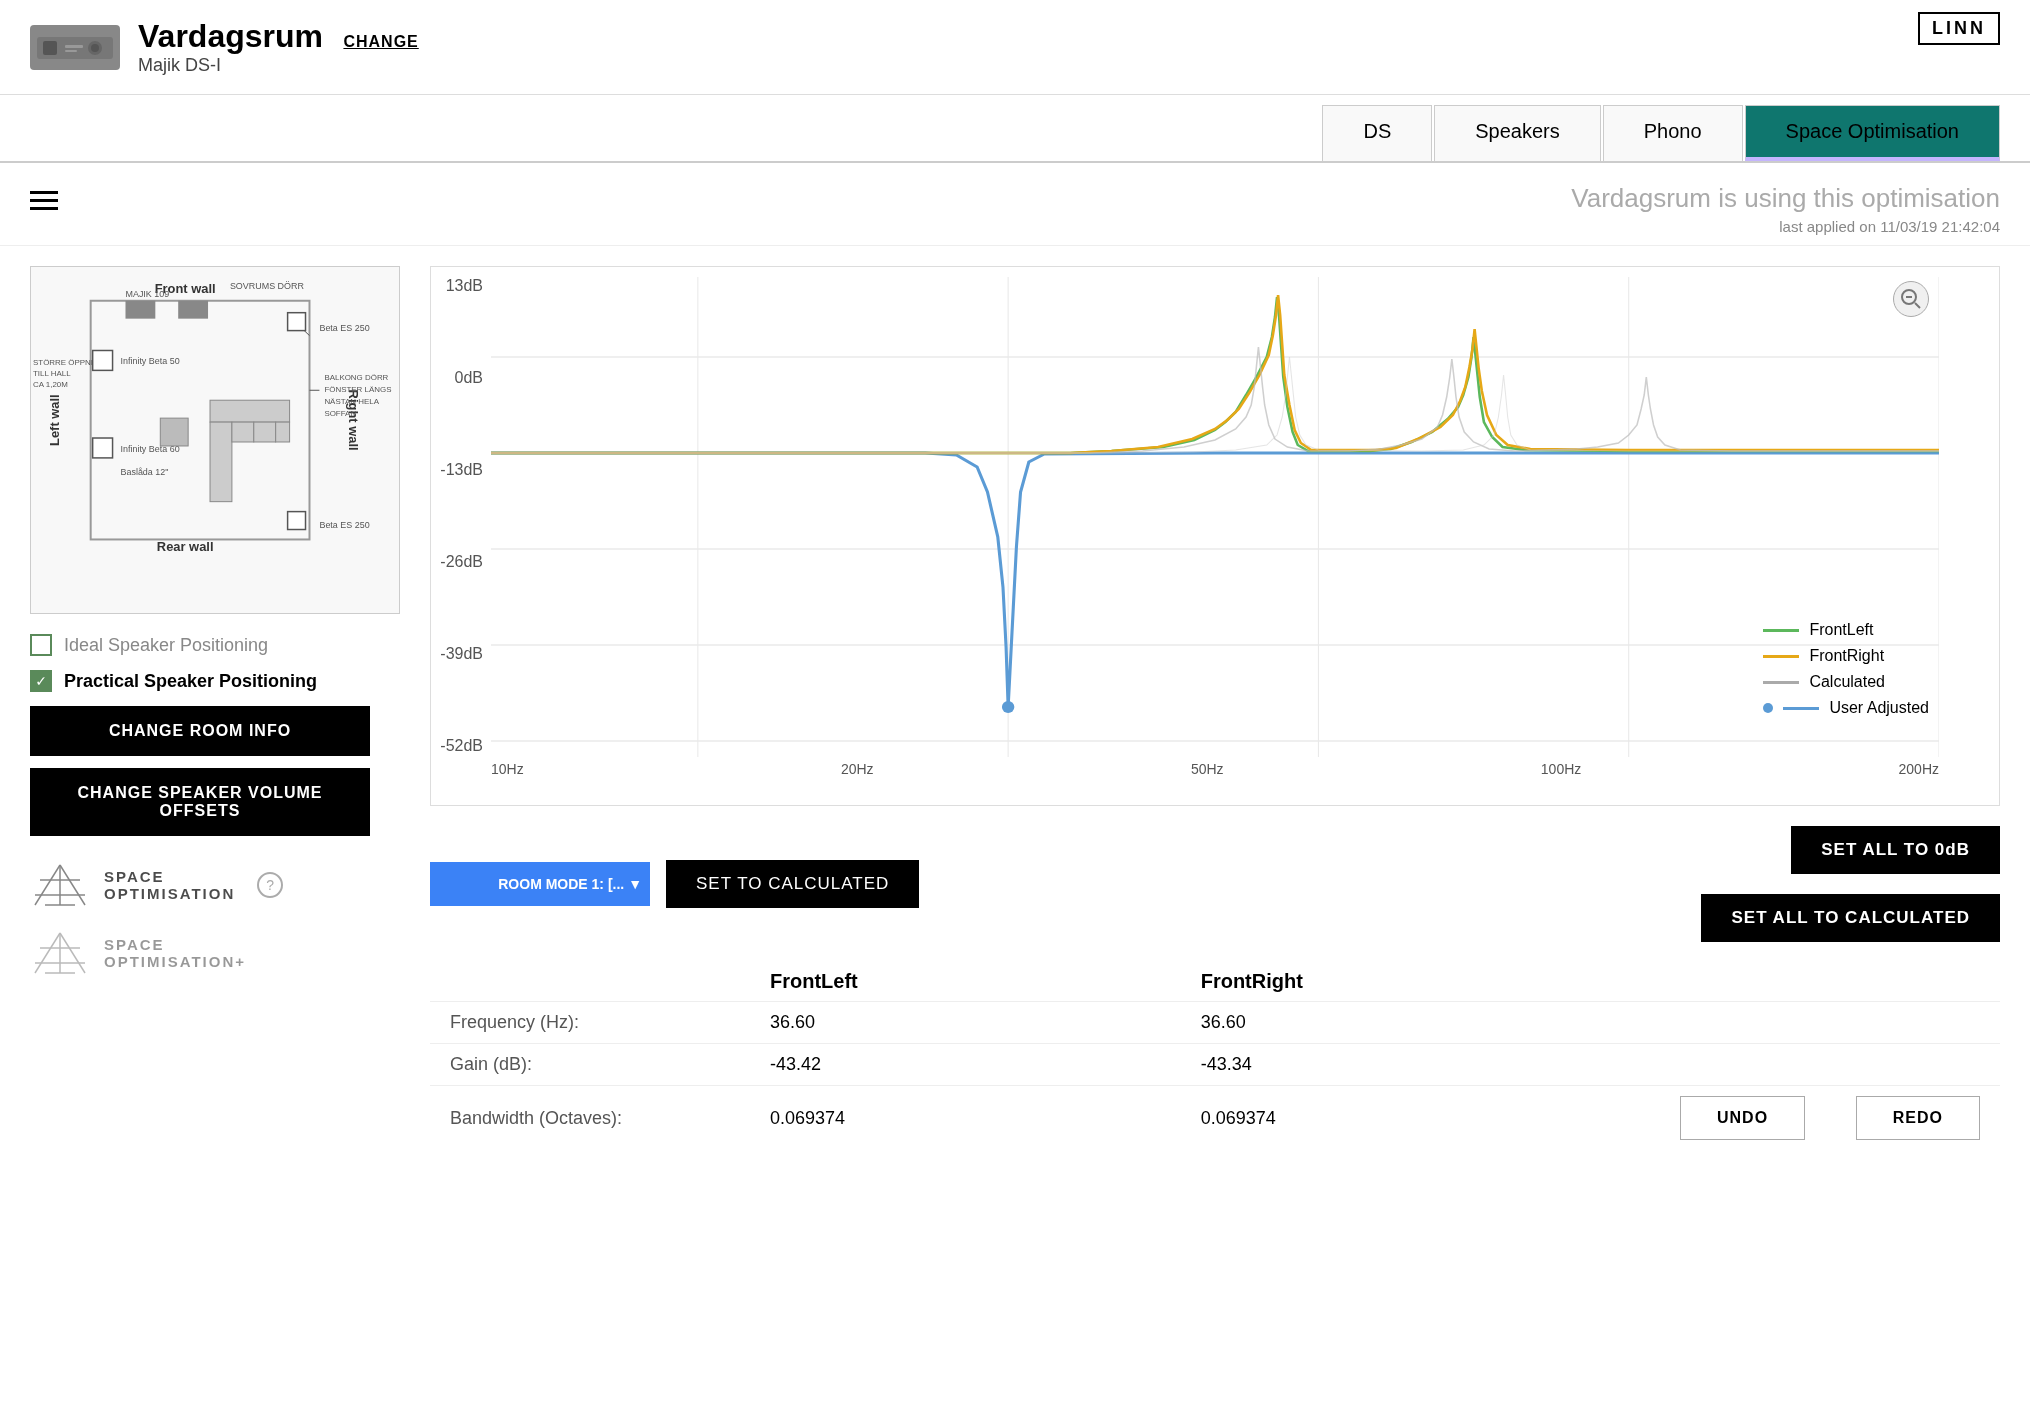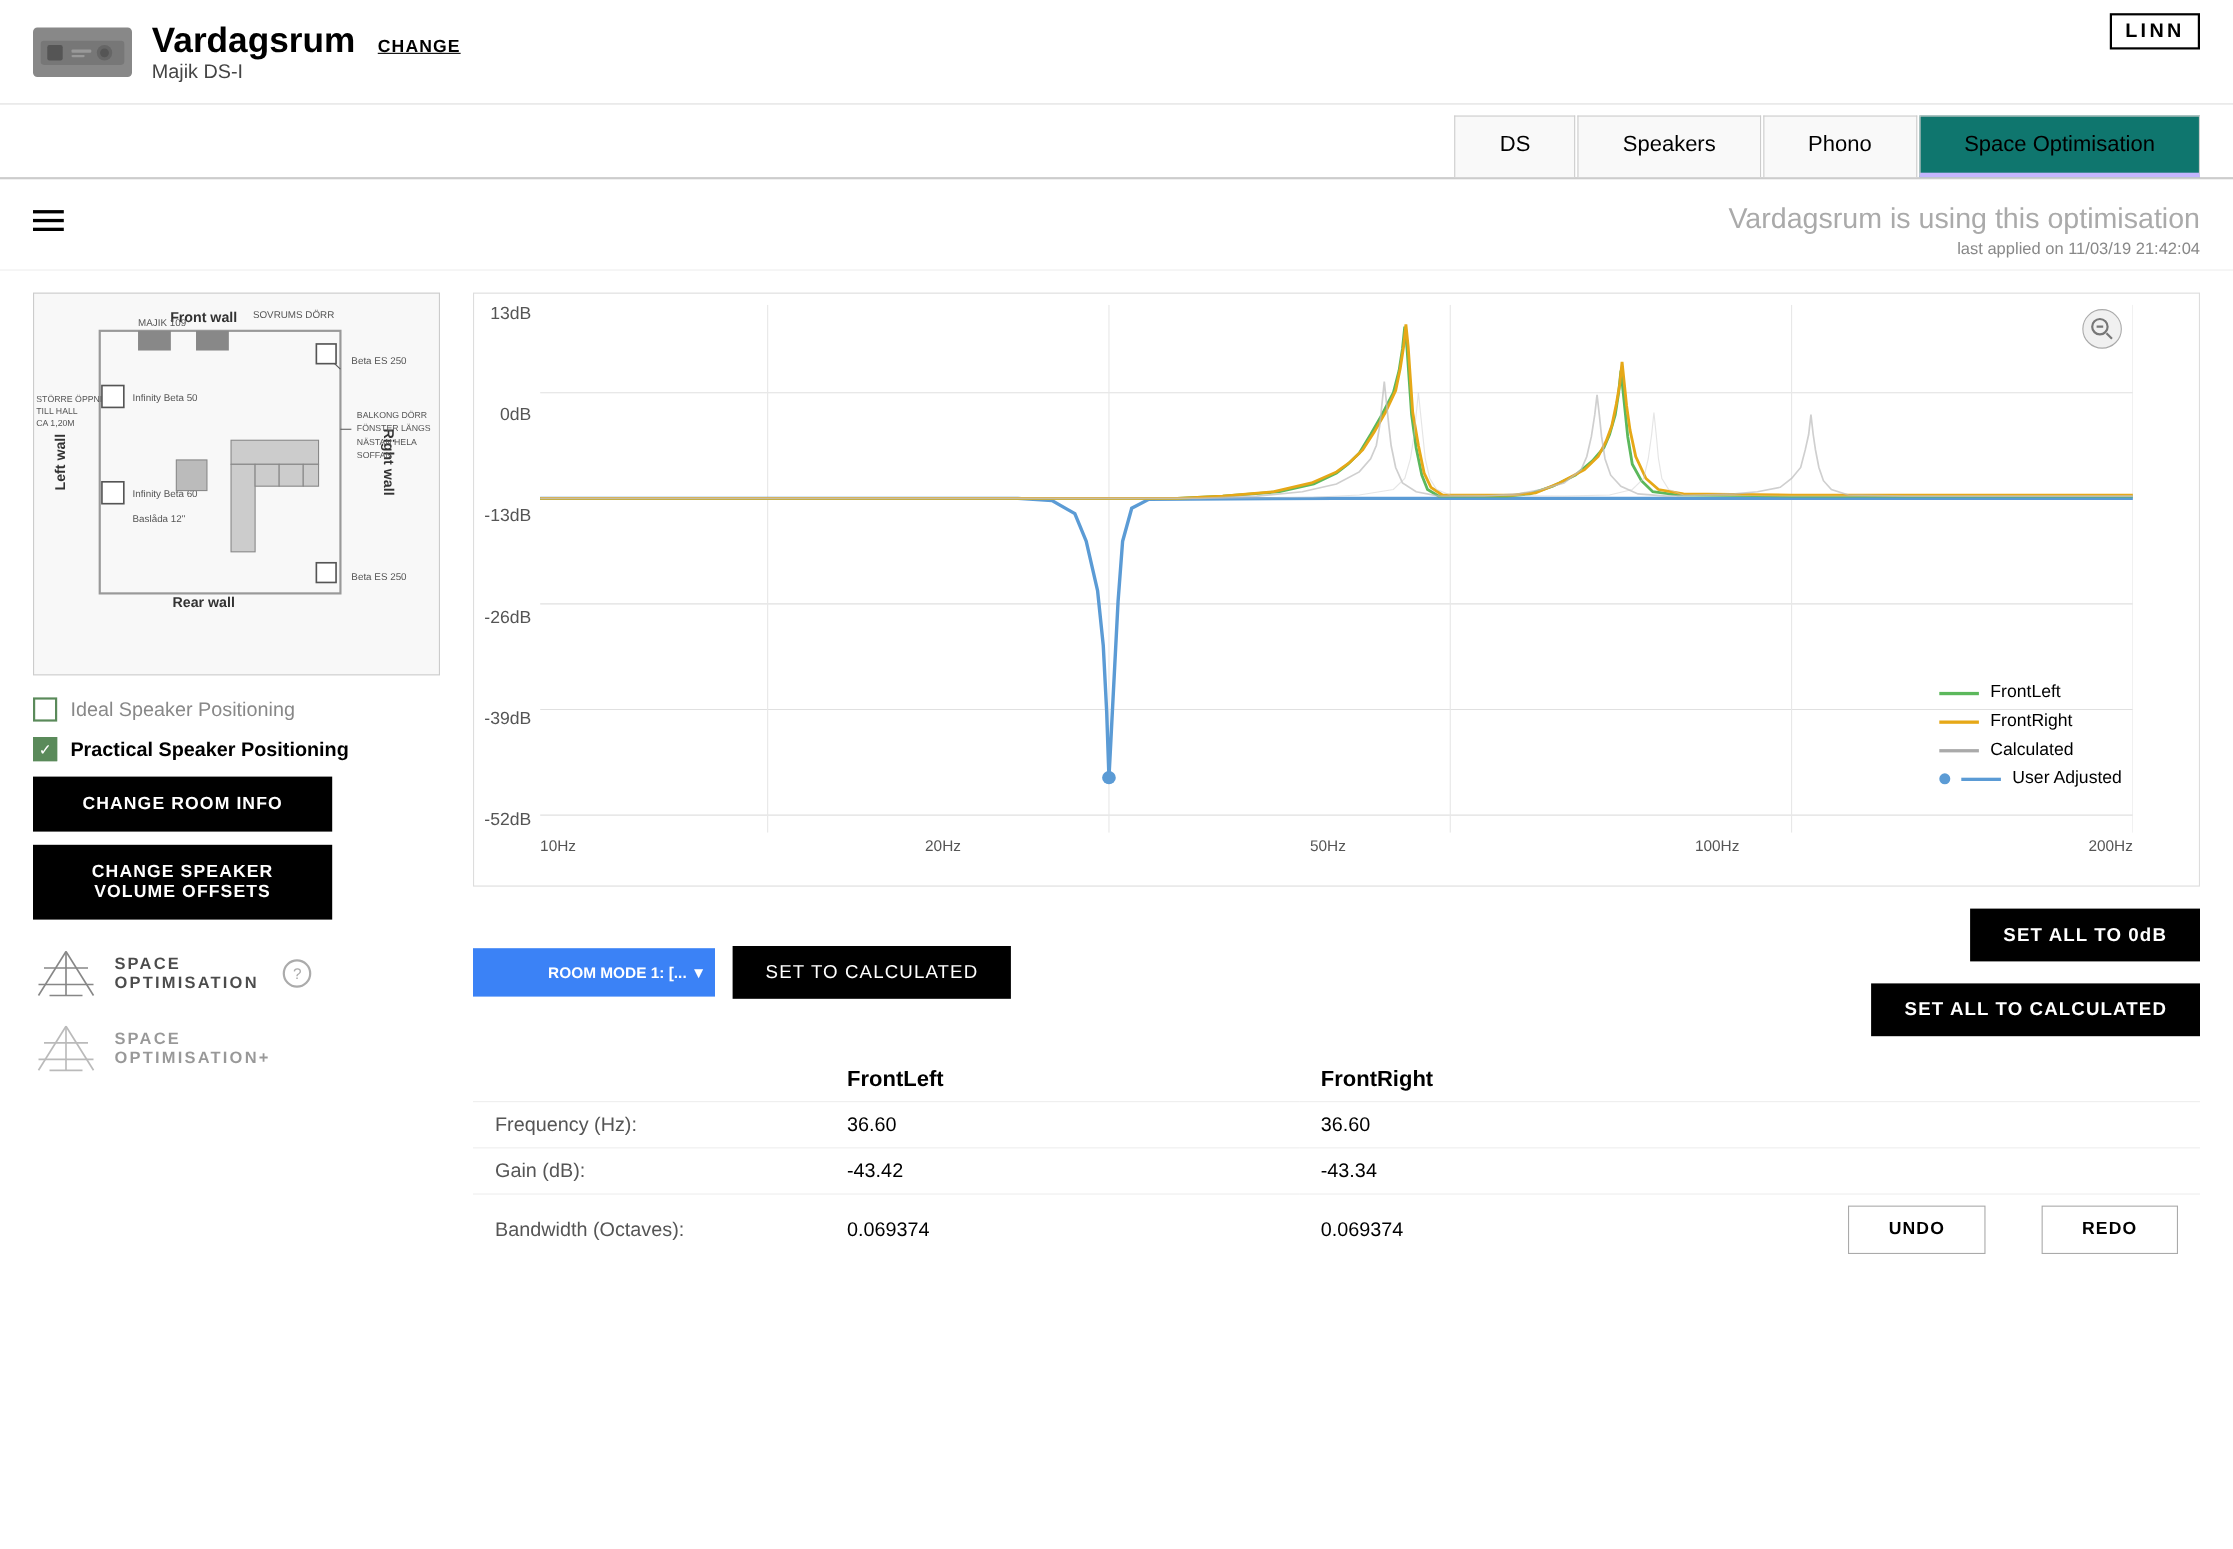--- a/index.html
+++ b/index.html
@@ -37,21 +37,21 @@
     .room-diagram { width: 370px; height: 348px; border: 1px solid #ccc; background: #f8f8f8; position: relative; margin-bottom: 20px; overflow: hidden; }
 
     
     .checkbox-row { display: flex; align-items: center; gap: 12px; margin-bottom: 14px; }
     .checkbox-ideal { width: 22px; height: 22px; border: 2px solid #5a8a5a; background: #fff; display: inline-block; }
     .checkbox-practical { width: 22px; height: 22px; border: 2px solid #5a8a5a; background: #5a8a5a; display: inline-flex; align-items: center; justify-content: center; color: #fff; font-size: 14px; }
     .checkbox-label { font-size: 18px; color: #888; }
     .checkbox-label.active { color: #000; font-weight: bold; }
 
     
-    .btn-black { background: #000; color: #fff; border: none; padding: 16px 20px; font-size: 16px; font-weight: bold; letter-spacing: 1px; cursor: pointer; width: 272px; margin-bottom: 12px; text-align: center; display: block; }
+    .btn-black { background: #000; color: #fff; border: none; padding: 16px 20px; font-size: 16px; font-weight: bold; letter-spacing: 1px; cursor: pointer; width: 340px; margin-bottom: 12px; text-align: center; display: block; }
 
     
     .so-logos { margin-top: 24px; }
     .so-logo-row { display: flex; align-items: center; gap: 14px; margin-bottom: 18px; opacity: 0.7; }
     .so-logo-icon { width: 60px; height: 50px; }
     .so-help { display: inline-flex; align-items: center; justify-content: center; width: 26px; height: 26px; border-radius: 50%; border: 2px solid #888; font-size: 14px; color: #888; cursor: pointer; margin-left: 8px; }
 
     
     .right-panel { flex: 1; display: flex; flex-direction: column; }
     .chart-container { position: relative; height: 540px; background: #fff; border: 1px solid #ddd; margin-bottom: 20px; }

